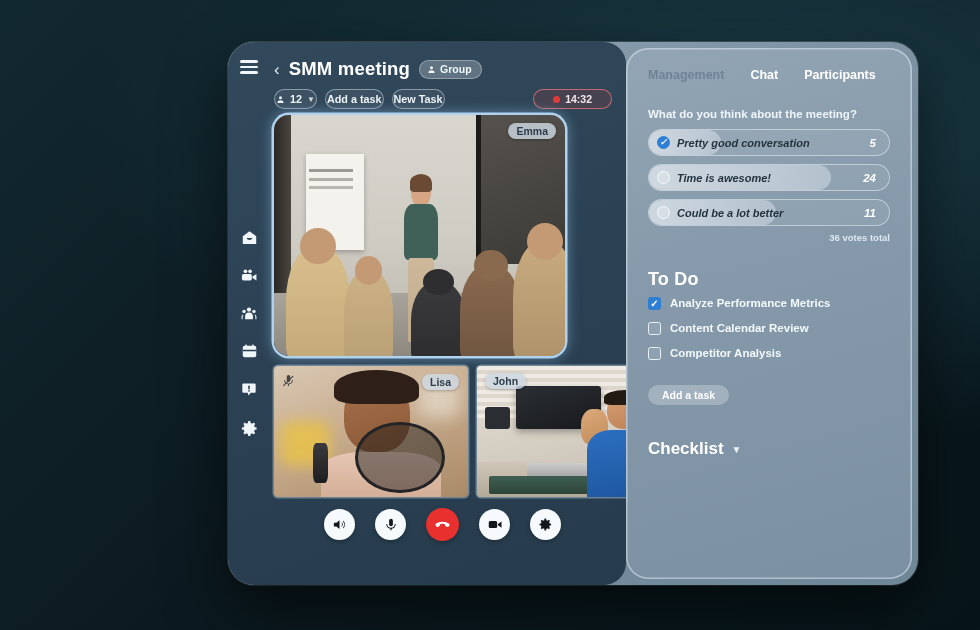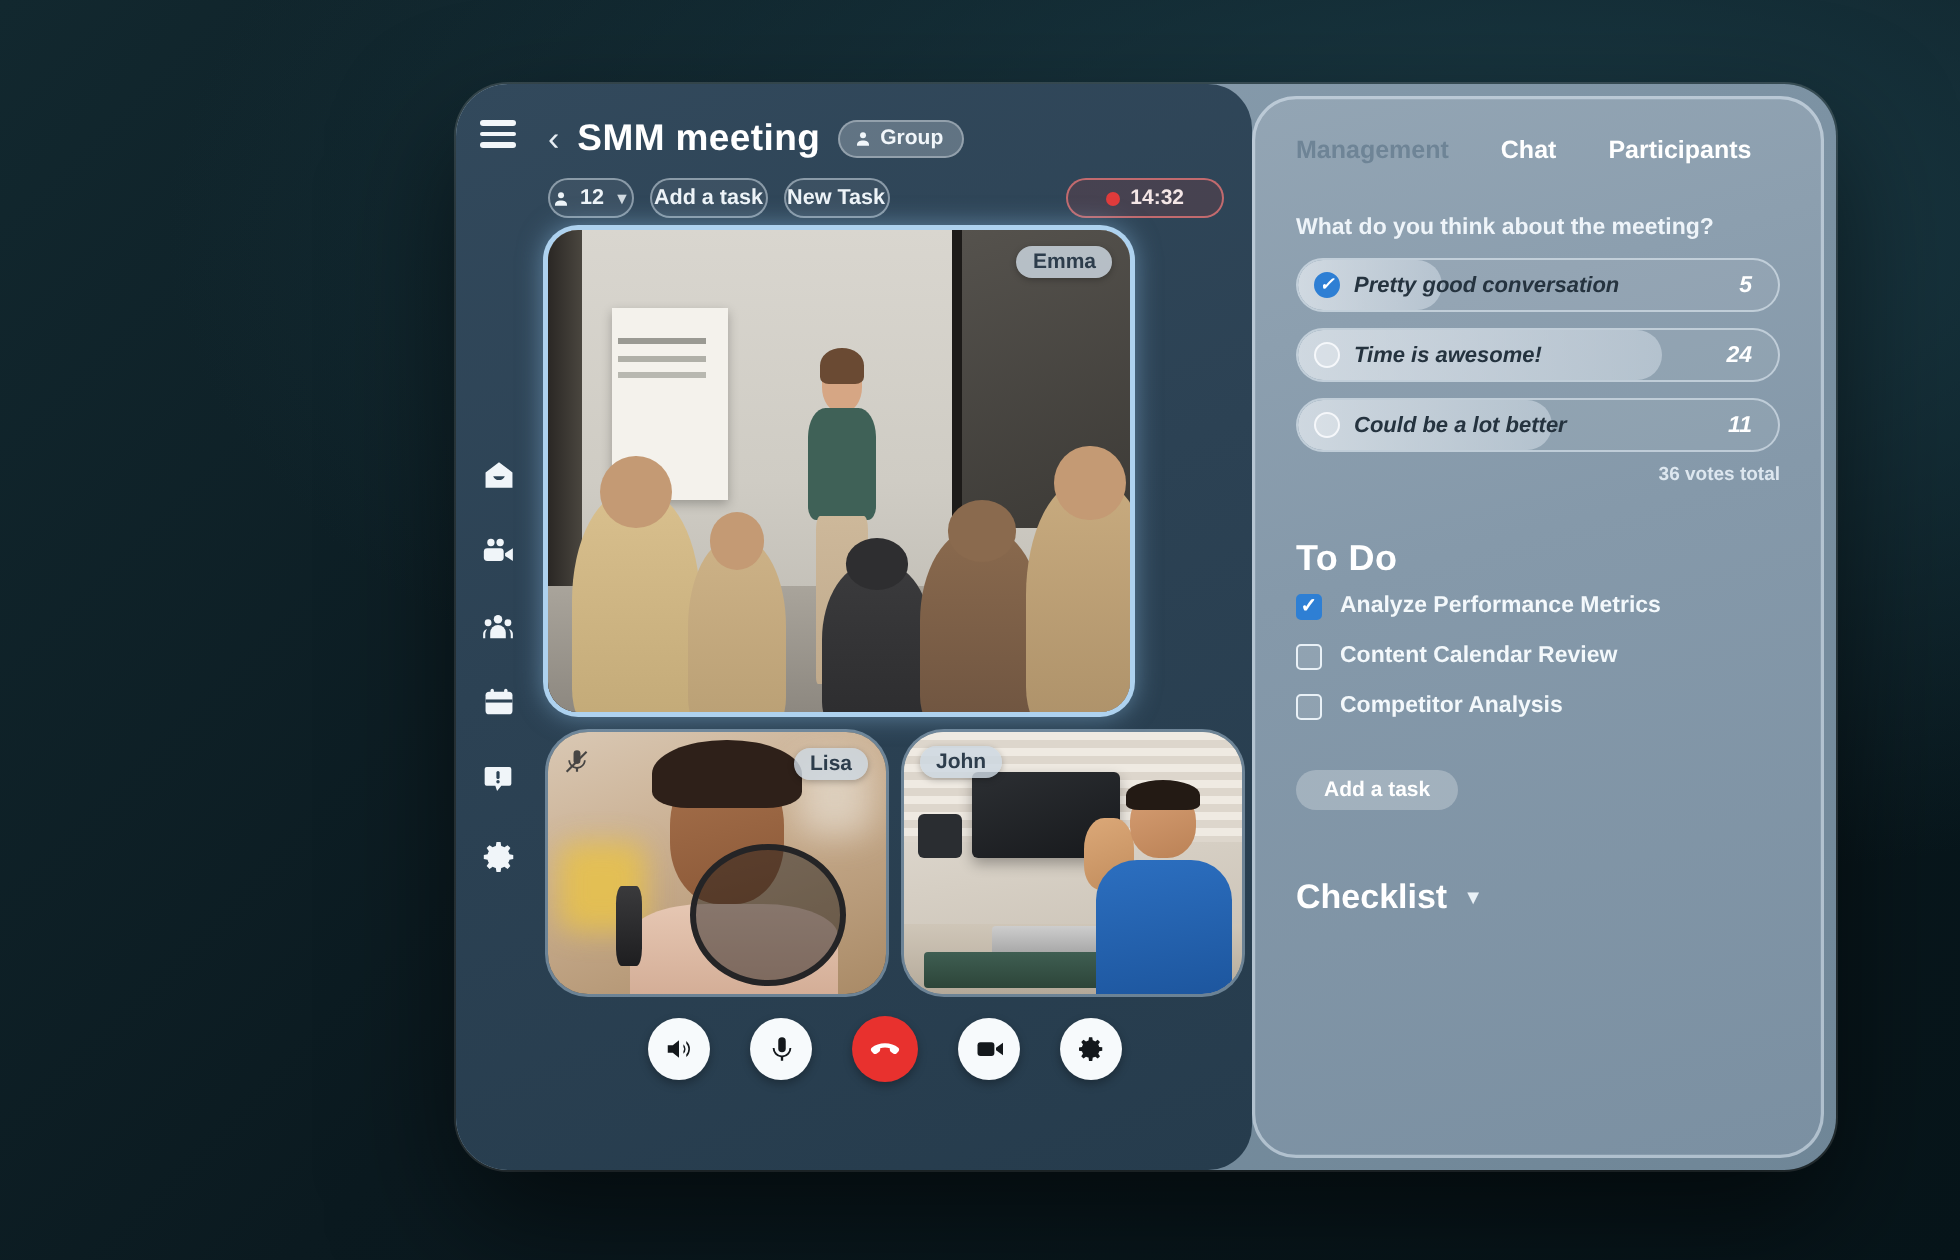--- a/index.html
+++ b/index.html
@@ -77,21 +77,21 @@
   }
   .rec-dot { width: 7px; height: 7px; border-radius: 50%; background: #e03b3b; flex: none; }
 
   
   .tile-main {
     position: absolute; left: 46px; top: 73px; width: 291px; height: 241px;
     border-radius: 15px; overflow: hidden;
     box-shadow: 0 0 0 2.5px #aed2ef, 0 0 13px 2px rgba(150,200,240,.5);
   }
   .tile-row { position: absolute; left: 46px; top: 324px; display: flex; gap: 9px; }
-  .tile-sm { width: 169px; height: 131px; border-radius: 20px; overflow: hidden; position: relative;
+  .tile-sm { width: 194px; height: 131px; border-radius: 4px; overflow: hidden; position: relative;
     box-shadow: 0 0 0 1.5px rgba(190,215,235,.45); }
   .tile { position: relative; width: 100%; height: 100%; }
 
   .name-tag {
     position: absolute; border-radius: 9px; padding: 2px 8px;
     background: rgba(205,216,226,.82);
     font-size: 10.5px; font-weight: 700; color: #2d3d4c;
     box-shadow: 0 1px 3px rgba(0,0,0,.25);
   }
   .tag-tr { top: 8px; right: 9px; }

